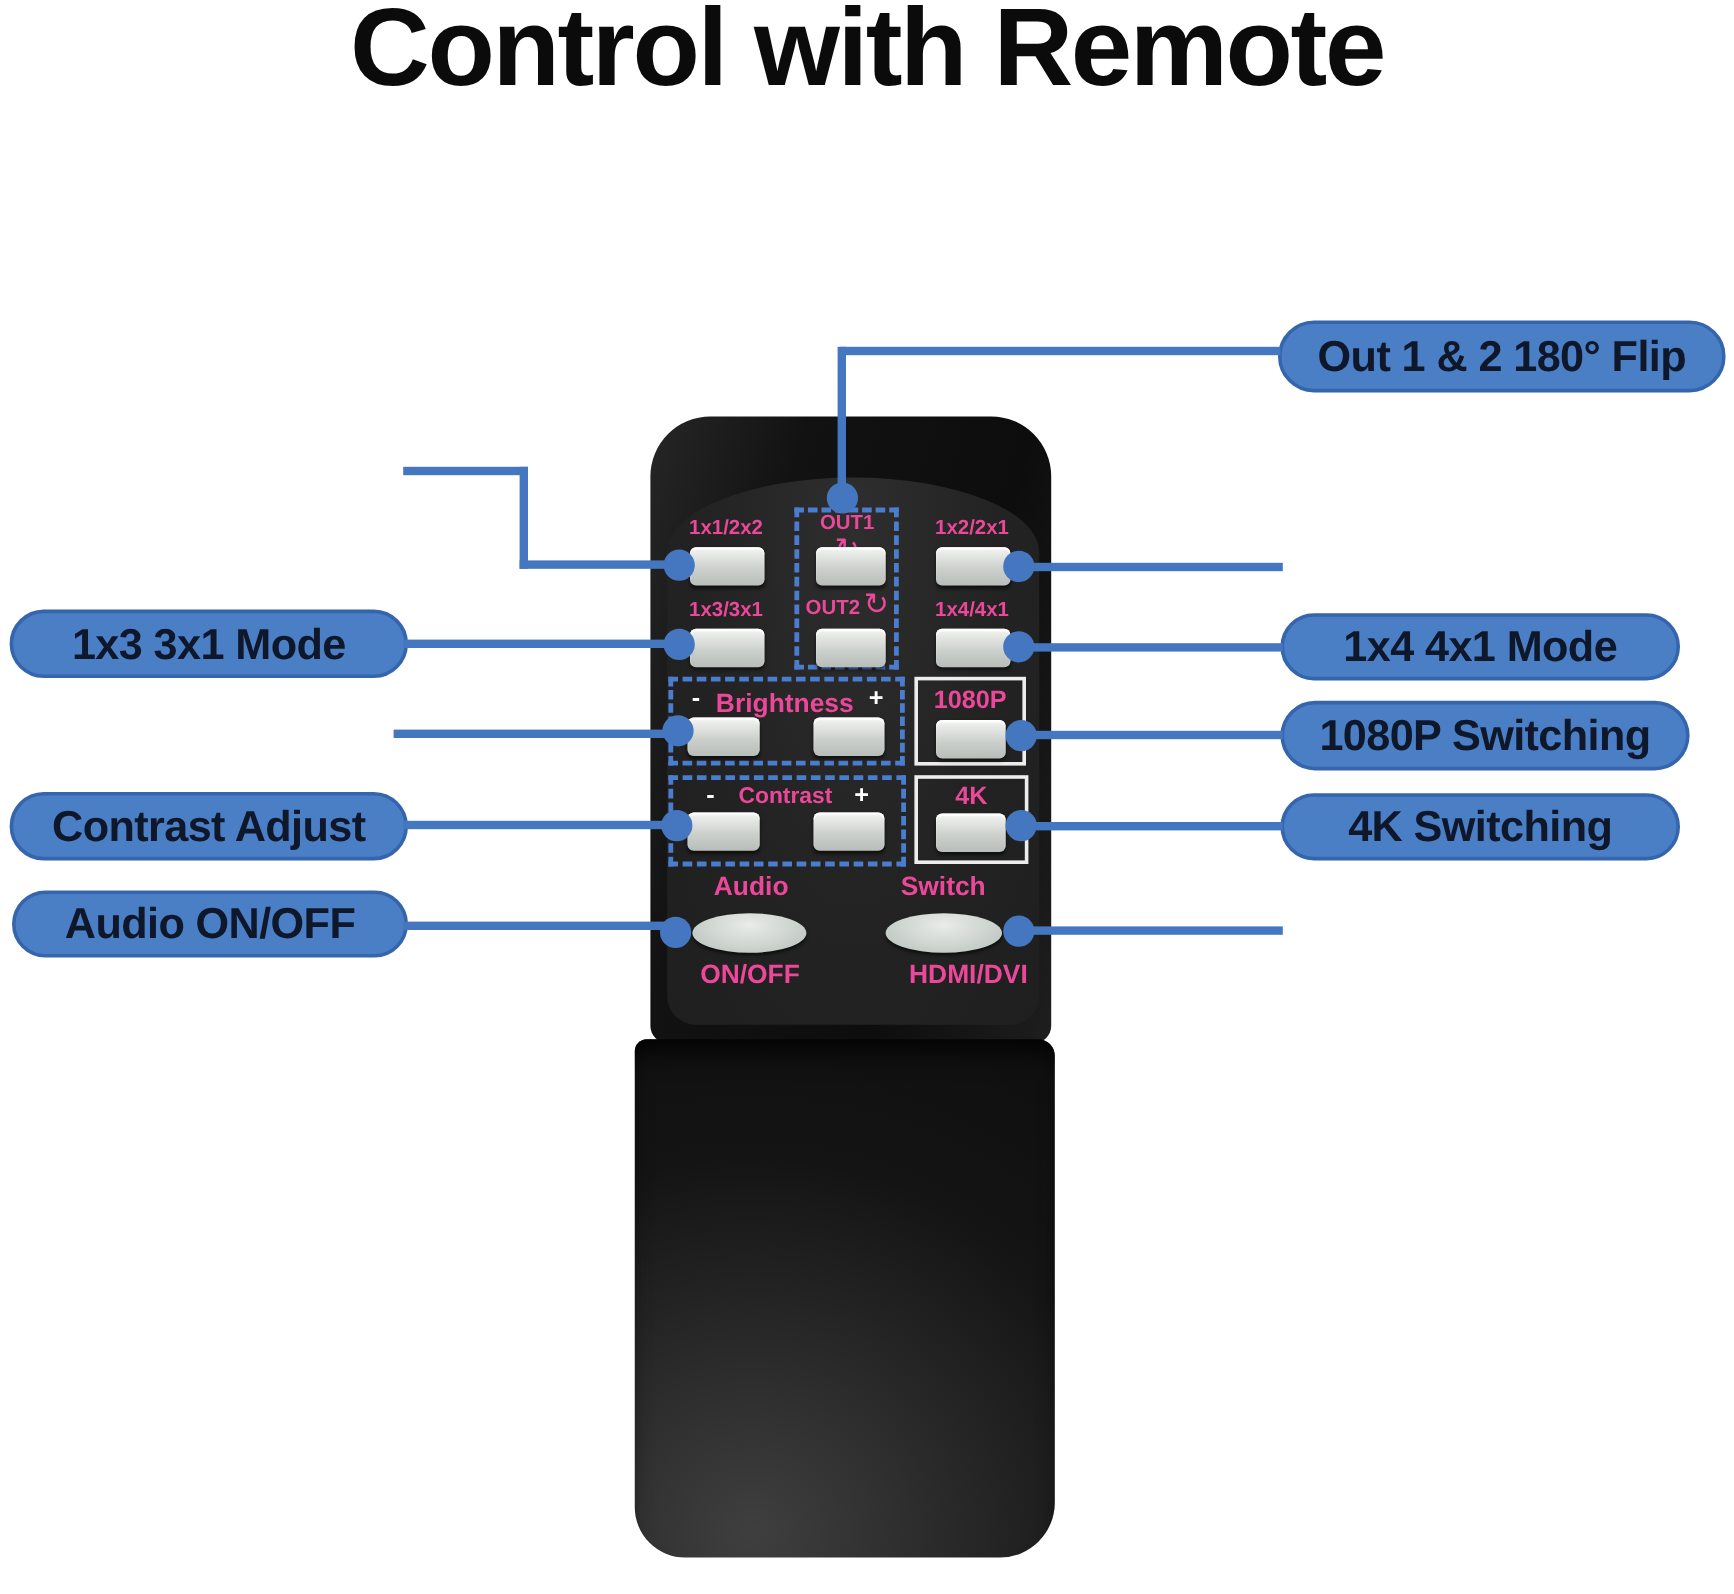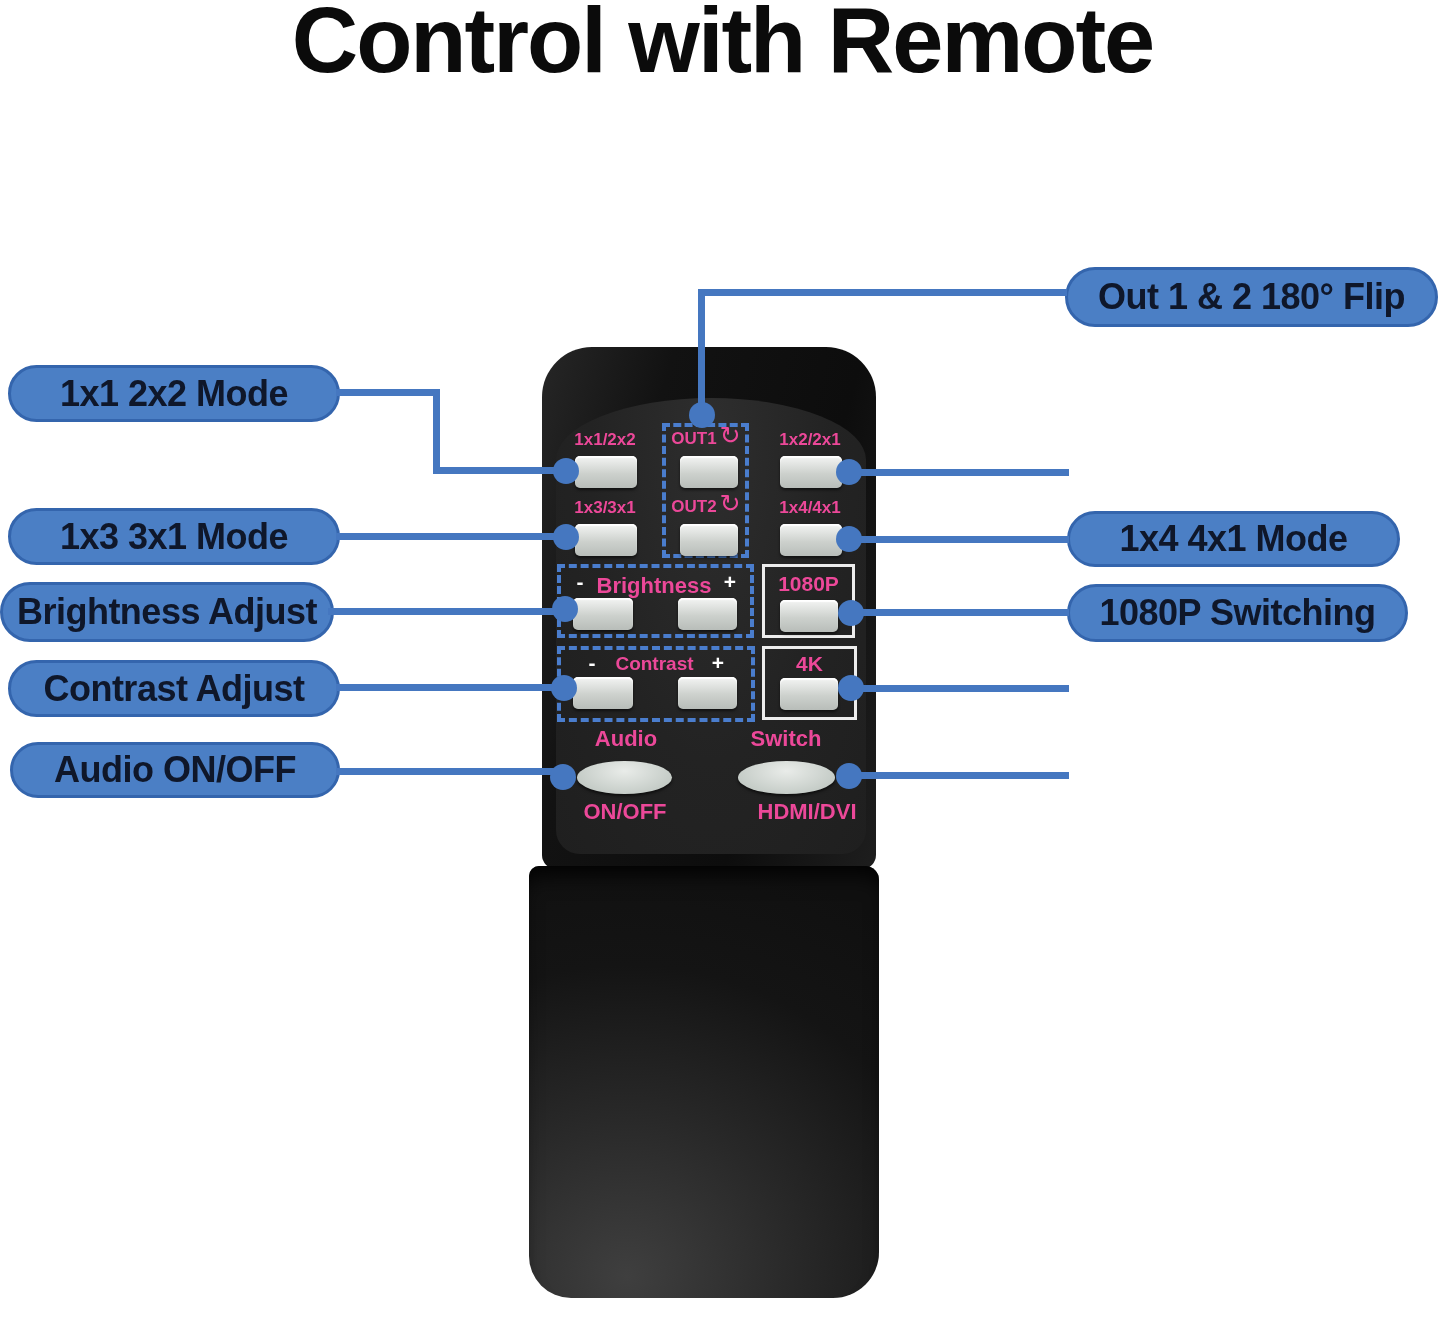--- a/index.html
+++ b/index.html
@@ -66,21 +66,21 @@
   <div class="remote-handle"></div>
   <div class="remote-face"></div>
 
   <div class="dbox" style="left:662px;top:423px;width:87px;height:135px;"></div>
   <div class="dbox" style="left:557px;top:564px;width:197px;height:74px;"></div>
   <div class="dbox" style="left:557px;top:646px;width:198px;height:76px;"></div>
   <div class="sbox" style="left:762px;top:564px;width:93px;height:74px;"></div>
   <div class="sbox" style="left:762px;top:646px;width:95px;height:74px;"></div>
 
   <div class="rlabel" style="left:571px;top:431px;width:68px;font-size:17px;">1x1/2x2</div>
-  <div class="rlabel out-label" style="left:662px;top:427px;width:88px;font-size:17px;">
+  <div class="rlabel out-label" style="left:662px;top:427px;width:88px;font-size:17px;flex-direction:column;">
     <span>OUT1</span>
     <span class="rot">↻</span>
   </div>
   <div class="rlabel" style="left:776px;top:431px;width:68px;font-size:17px;">1x2/2x1</div>
 
   <div class="btn" style="left:575px;top:456px;width:62px;height:32px;"></div>
   <div class="btn" style="left:680px;top:456px;width:58px;height:32px;"></div>
   <div class="btn" style="left:780px;top:456px;width:62px;height:32px;"></div>
 
   <div class="rlabel" style="left:571px;top:499px;width:68px;font-size:17px;">1x3/3x1</div>
@@ -148,23 +148,22 @@
 
   <div class="line" style="left:851px;top:609px;width:218px;height:7px;"></div>
   <div class="dot" style="left:838px;top:600px;"></div>
 
   <div class="line" style="left:851px;top:685px;width:218px;height:7px;"></div>
   <div class="dot" style="left:838px;top:675px;"></div>
 
   <div class="line" style="left:849px;top:772px;width:220px;height:7px;"></div>
   <div class="dot" style="left:836px;top:763px;"></div>
 
-  <div class="pill" style="left:8px;top:365px;width:332px;height:57px;">1x1 2x2 Mode</div>
   <div class="pill" style="left:8px;top:508px;width:332px;height:57px;">1x3 3x1 Mode</div>
-  <div class="pill" style="left:0px;top:582px;width:334px;height:60px;">Brightness Adjust</div>
   <div class="pill" style="left:8px;top:660px;width:332px;height:57px;">Contrast Adjust</div>
   <div class="pill" style="left:10px;top:742px;width:330px;height:56px;">Audio ON/OFF</div>
 
   <div class="pill" style="left:1065px;top:267px;width:373px;height:60px;">Out 1 &amp; 2 180° Flip</div>
   <div class="pill" style="left:1067px;top:511px;width:333px;height:56px;">1x4 4x1 Mode</div>
   <div class="pill" style="left:1067px;top:584px;width:341px;height:58px;">1080P Switching</div>
+  <div class="pill" style="left:1067px;top:661px;width:333px;height:56px;">4K Switching</div>
 
 </div>
 
 </body></html>

